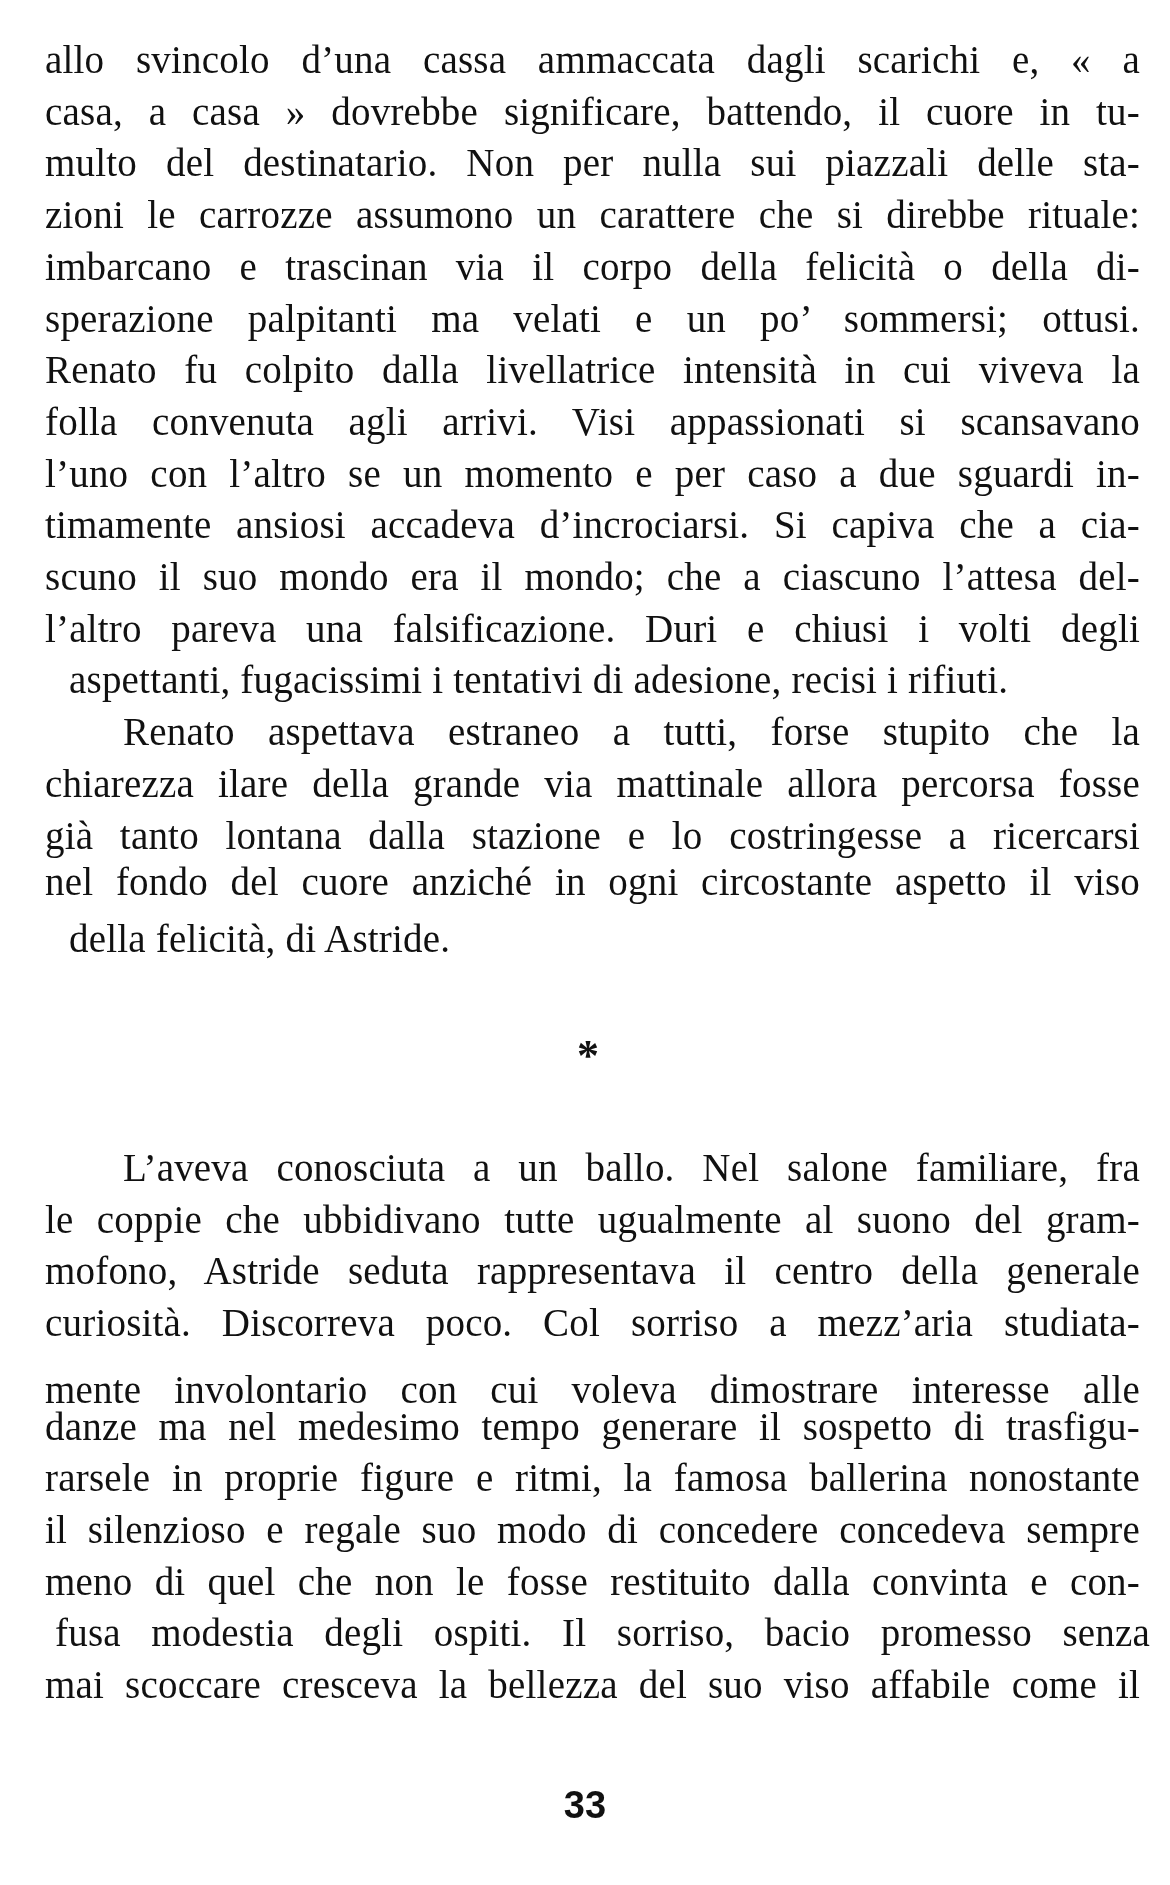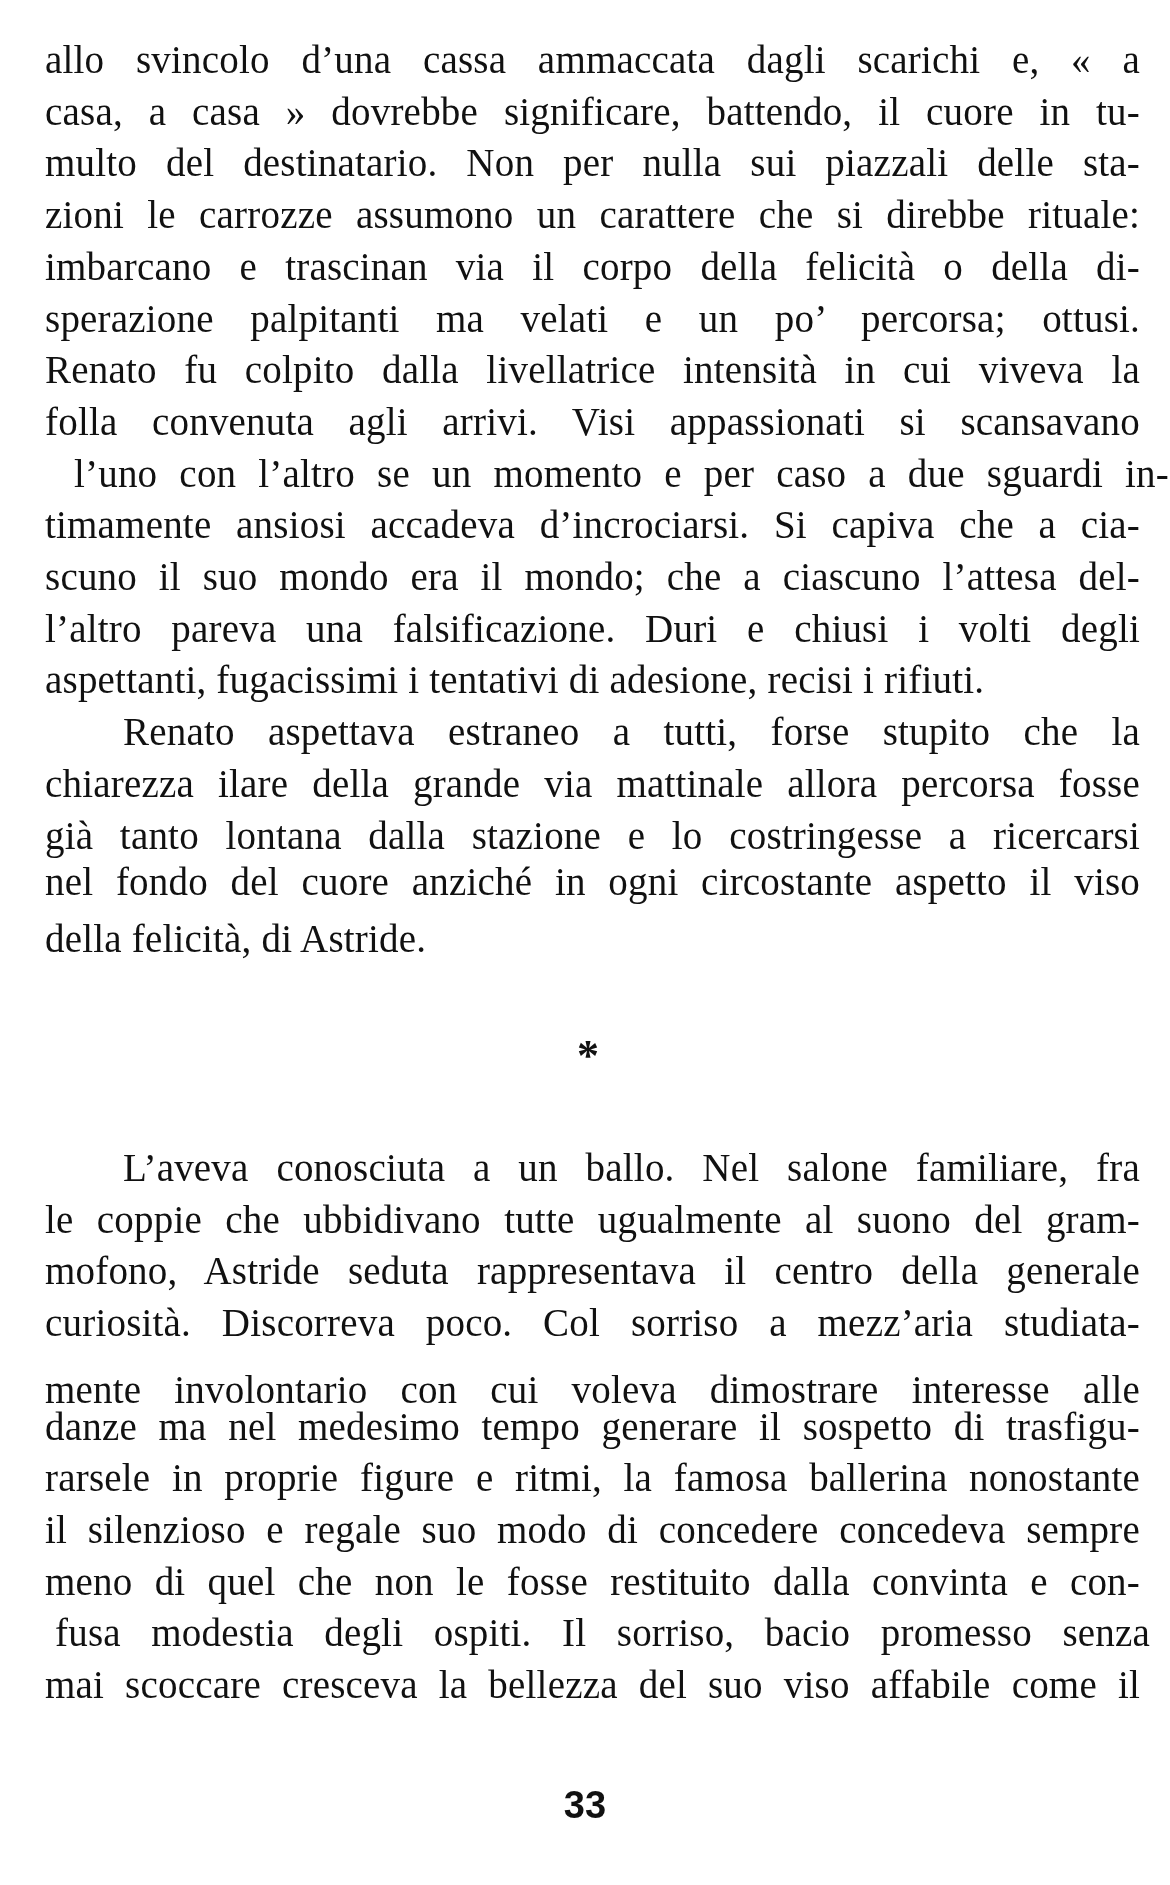--- a/index.html
+++ b/index.html
@@ -5,45 +5,45 @@
   html, body { margin: 0; padding: 0; background: #ffffff; }
   body { width: 1170px; height: 1885px; position: relative; overflow: hidden; }
   .page { position: absolute; left: 0; top: 0; width: 944px; height: 1885px; background: #fff; }
   .line {
     position: absolute; left: 45px; width: 1095px;
     font-family: "Liberation Serif", "DejaVu Serif", serif;
     font-size: 39px; line-height: 52px; color: #111;
     text-align: justify; text-align-last: justify;
     white-space: nowrap; letter-spacing: 0.2px;
   }
-  .line.last { text-align-last: left; }
+  .line.last { text-align-last: left; margin-left: 24px; }
   .line.indent { left: 123px; width: 1017px; }
   .asterisk {
     position: absolute; left: 570px; top: 1030px; width: 36px; text-align: center;
     font-family: "Liberation Serif", serif; font-size: 44px; line-height: 52px; font-weight: bold; color: #111;
   }
   .page-number {
     position: absolute; left: 545px; top: 1784px; width: 80px; text-align: center;
     font-family: Liberation Sans, sans-serif; font-size: 38px; font-weight: bold; color: #111;
   }
 </style>
 </head>
 <body>
 
 <div class="page">
   <div id="s1">
       <div class="line" style="top: 34px;">allo svincolo d’una cassa ammaccata dagli scarichi e, « a</div>
       <div class="line" style="top: 85.7px;">casa, a casa » dovrebbe significare, battendo, il cuore in tu-</div>
       <div class="line" style="top: 137.4px;">multo del destinatario. Non per nulla sui piazzali delle sta-</div>
       <div class="line" style="top: 189.1px;">zioni le carrozze assumono un carattere che si direbbe rituale:</div>
       <div class="line" style="top: 240.8px;">imbarcano e trascinan via il corpo della felicità o della di-</div>
-      <div class="line" style="top: 292.5px;">sperazione palpitanti ma velati e un po’ percorsa; ottusi.</div>
+      <div class="line" style="top: 292.5px;">sperazione palpitanti ma velati e un po’ sommersi; ottusi.</div>
       <div class="line" style="top: 344.2px;">Renato fu colpito dalla livellatrice intensità in cui viveva la</div>
       <div class="line" style="top: 395.9px;">folla convenuta agli arrivi. Visi appassionati si scansavano</div>
-      <div class="line" style="top: 447.6px; margin-left: 29px;">l’uno con l’altro se un momento e per caso a due sguardi in-</div>
+      <div class="line" style="top: 447.6px;">l’uno con l’altro se un momento e per caso a due sguardi in-</div>
       <div class="line" style="top: 499.3px;">timamente ansiosi accadeva d’incrociarsi. Si capiva che a cia-</div>
       <div class="line" style="top: 551px;">scuno il suo mondo era il mondo; che a ciascuno l’attesa del-</div>
       <div class="line" style="top: 602.7px;">l’altro pareva una falsificazione. Duri e chiusi i volti degli</div>
       <div class="line last" style="top: 654.4px;">aspettanti, fugacissimi i tentativi di adesione, recisi i rifiuti.</div>
       <div class="line indent" style="top: 706.1px;">Renato aspettava estraneo a tutti, forse stupito che la</div>
       <div class="line" style="top: 757.8px;">chiarezza ilare della grande via mattinale allora percorsa fosse</div>
       <div class="line" style="top: 809.5px;">già tanto lontana dalla stazione e lo costringesse a ricercarsi</div>
       <div class="line" style="top: 856px;">nel fondo del cuore anziché in ogni circostante aspetto il viso</div>
       <div class="line last" style="top: 912.9px;">della felicità, di Astride.</div>
     </div>

